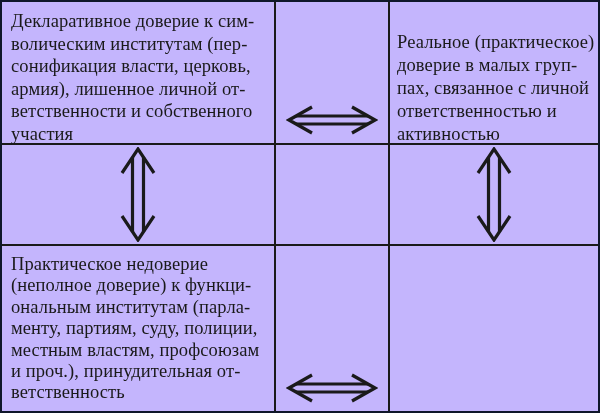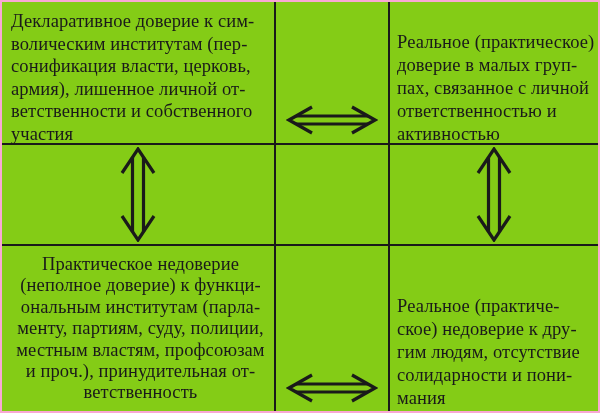--- a/index.html
+++ b/index.html
@@ -5,44 +5,44 @@
   html, body {
     margin: 0;
     padding: 0;
     background: #ffffff;
   }
   .figure {
     position: relative;
     width: 600px;
     height: 413px;
     box-sizing: border-box;
-    border: 2px solid #f9a8d4;
+    border: 2px solid #0f172a;
     display: grid;
     grid-template-columns: 274px 114px 208px;
     grid-template-rows: 143px 101px auto;
-    background: #84cc16;
+    background: #c4b5fd;
     font-family: "Liberation Serif", "DejaVu Serif", serif;
     color: #1a1a1a;
   }
   .cell {
     box-sizing: border-box;
     overflow: hidden;
   }
   .b-right  { border-right: 2px solid #1a1a1a; }
   .b-bottom { border-bottom: 2px solid #1a1a1a; }
   .celltext {
     white-space: pre;
     font-size: 18.5px;
     letter-spacing: 0.1px;
   }
   .c-tl { padding: 8px 4px 0 9px; }
   .c-tl .celltext { line-height: 22.6px; }
   .c-tr { padding: 29px 2px 11px 7px; }
   .c-tr .celltext { line-height: 23px; }
-  .c-bl { padding: 8px 4px 0 9px; text-align: center; }
+  .c-bl { padding: 8px 4px 0 9px; }
   .c-bl .celltext { line-height: 21.4px; }
   .c-br { padding: 49px 2px 0 7px; }
   .c-br .celltext { line-height: 23px; }
   .arrow-cell-h {
     display: flex;
     align-items: flex-end;
     justify-content: center;
     padding-bottom: 8px;
   }
   .arrow-cell-v {
@@ -124,21 +124,14 @@
     <svg width="92" height="30" viewBox="0 0 92 30">
       <g stroke="#1a1a1a" stroke-width="3.2" fill="none">
         <path d="M10 11 H82"></path>
         <path d="M10 19 H82"></path>
         <path d="M26 2 L3 15 L26 28"></path>
         <path d="M66 2 L89 15 L66 28"></path>
       </g>
     </svg>
   </div>
 
-  <div class="cell c-br">
-    <div class="celltext">Реальное (практиче-
-ское) недоверие к дру-
-гим людям, отсутствие
-солидарности и пони-
-мания</div>
-  </div>
 
 </div>
 
 </body></html>

